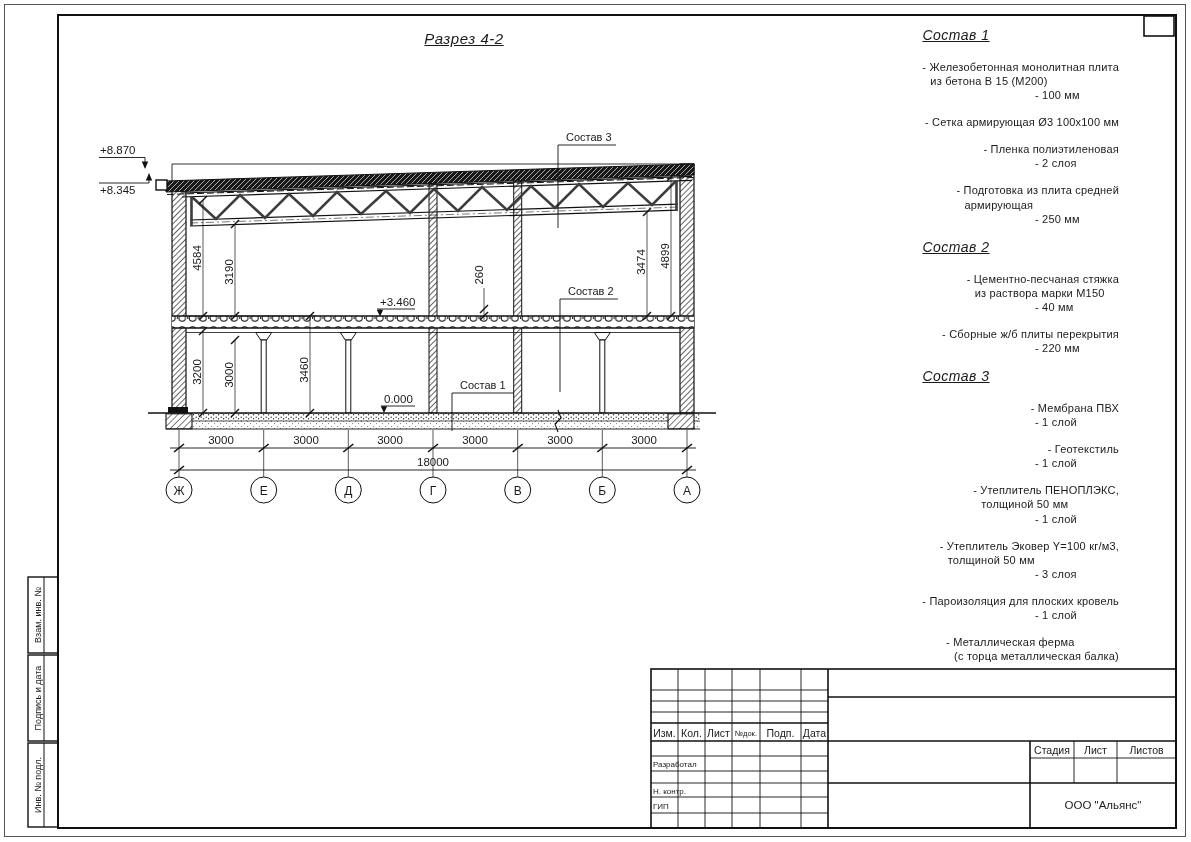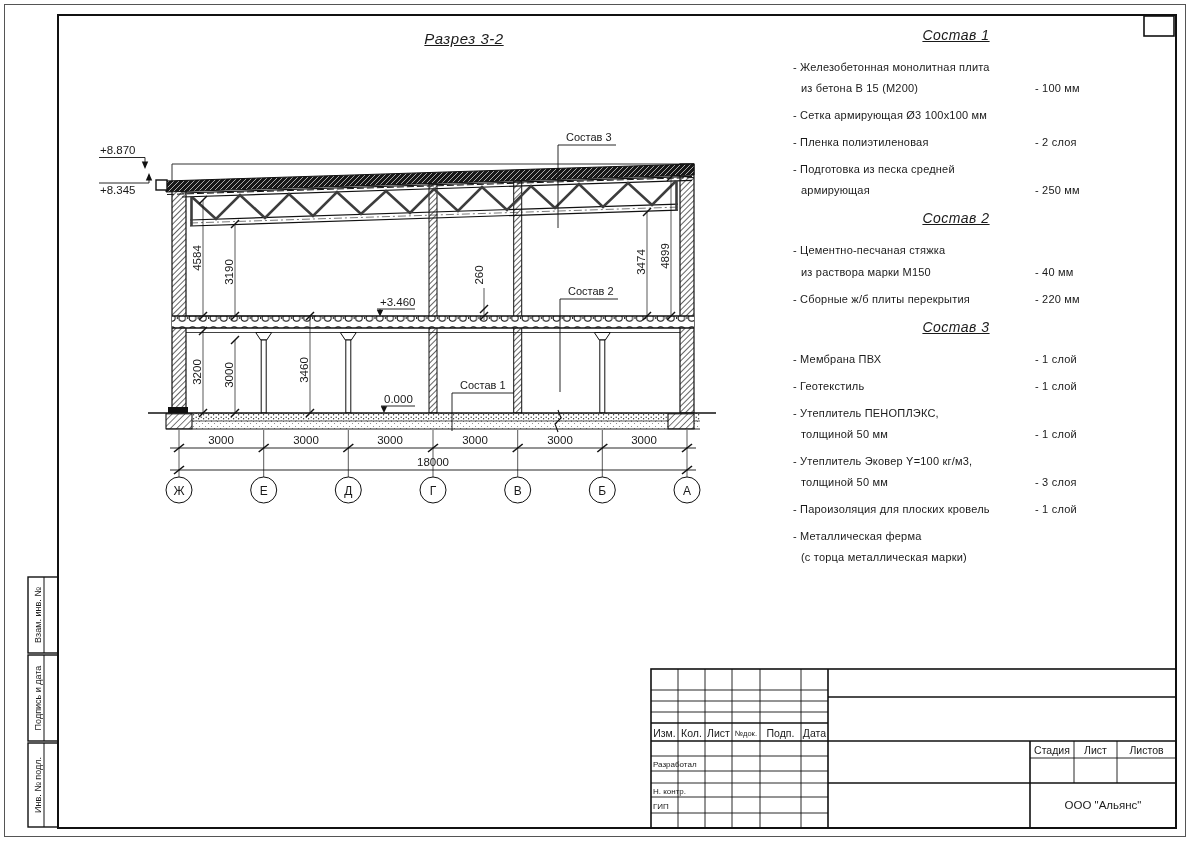--- a/index.html
+++ b/index.html
@@ -5,23 +5,23 @@
   html,body{margin:0;padding:0;background:#fff;}
   body{width:1191px;height:842px;position:relative;font-family:"Liberation Sans",sans-serif;color:#1a1a1a;overflow:hidden;}
   #sheet-svg{position:absolute;left:0;top:0;}
   .svgtxt{font-family:"Liberation Sans",sans-serif;fill:#1a1a1a;}
   #page-title{position:absolute;left:378px;top:30px;width:172px;text-align:center;
     font-size:15px;font-style:italic;letter-spacing:.5px;text-decoration:underline;}
   #comps{position:absolute;left:793px;top:27px;width:326px;}
   .comp-title{font-size:14px;font-style:italic;text-decoration:underline;text-align:center;
     letter-spacing:.5px;margin:9px 0 17px 0;}
   .comp-title:first-child{margin-top:0;}
-  .comp-item{display:flex;align-items:flex-end;margin-bottom:13px;font-size:11px;line-height:1.28;}
+  .comp-item{display:flex;align-items:flex-end;margin-bottom:13px;font-size:11px;line-height:1.28;flex-direction:column;}
   .comp-text{flex:1;letter-spacing:.2px;}
-  .comp-text .cline2{margin-left:8px;margin-top:7px;}
+  .comp-text .cline2{margin-left:8px;}
   .comp-value{width:84px;flex:none;white-space:nowrap;letter-spacing:.2px;}
 </style>
 </head>
 <body>
 
 <svg id="sheet-svg" width="1191" height="842" viewBox="0 0 1191 842">
   <defs>
     <pattern id="pat-wall" width="4" height="4" patternUnits="userSpaceOnUse" patternTransform="rotate(45)">
       <rect width="4" height="4" fill="#fff"></rect>
       <line x1="0" y1="0" x2="0" y2="4" stroke="#222" stroke-width="1.4"></line>
@@ -292,21 +292,21 @@
       <text class="svgtxt" font-size="8" x="653" y="793.5">Н. контр.</text>
       <text class="svgtxt" font-size="8" x="653" y="808.5">ГИП</text>
       <text class="svgtxt" font-size="10.5" text-anchor="middle" x="1052" y="754">Стадия</text>
       <text class="svgtxt" font-size="10.5" text-anchor="middle" x="1095.5" y="754">Лист</text>
       <text class="svgtxt" font-size="10.5" text-anchor="middle" x="1146.5" y="754">Листов</text>
       <text class="svgtxt" font-size="11.5" text-anchor="middle" x="1103" y="809">ООО "Альянс"</text>
     </g>
   </g>
 </svg>
 
-<div id="page-title">Разрез 3-2</div>
+<div id="page-title">Разрез 4-2</div>
 
 <div id="comps">
     <div class="comp-title">Состав 1</div>
     <div class="comp-item">
       <div class="comp-text">
         <div>- Железобетонная  монолитная плита</div>
         <div class="cline2">из бетона В 15 (М200)</div>
       </div>
       <div class="comp-value">- 100 мм</div>
     </div>
@@ -317,21 +317,21 @@
       <div class="comp-value"></div>
     </div>
     <div class="comp-item">
       <div class="comp-text">
         <div>- Пленка полиэтиленовая</div>
       </div>
       <div class="comp-value">-  2 слоя</div>
     </div>
     <div class="comp-item">
       <div class="comp-text">
-        <div>- Подготовка из песка средней</div>
+        <div>- Подготовка из плита средней</div>
         <div class="cline2">армирующая</div>
       </div>
       <div class="comp-value">- 250 мм</div>
     </div>
     <div class="comp-title">Состав 2</div>
     <div class="comp-item">
       <div class="comp-text">
         <div>- Цементно-песчаная стяжка</div>
         <div class="cline2">из раствора марки М150</div>
       </div>
@@ -372,17 +372,17 @@
     </div>
     <div class="comp-item">
       <div class="comp-text">
         <div>- Пароизоляция для плоских кровель</div>
       </div>
       <div class="comp-value">- 1 слой</div>
     </div>
     <div class="comp-item">
       <div class="comp-text">
         <div>- Металлическая ферма</div>
-        <div class="cline2">(с торца металлическая марки)</div>
+        <div class="cline2">(с торца металлическая балка)</div>
       </div>
       <div class="comp-value"></div>
     </div>
   </div>
 
 </body></html>

